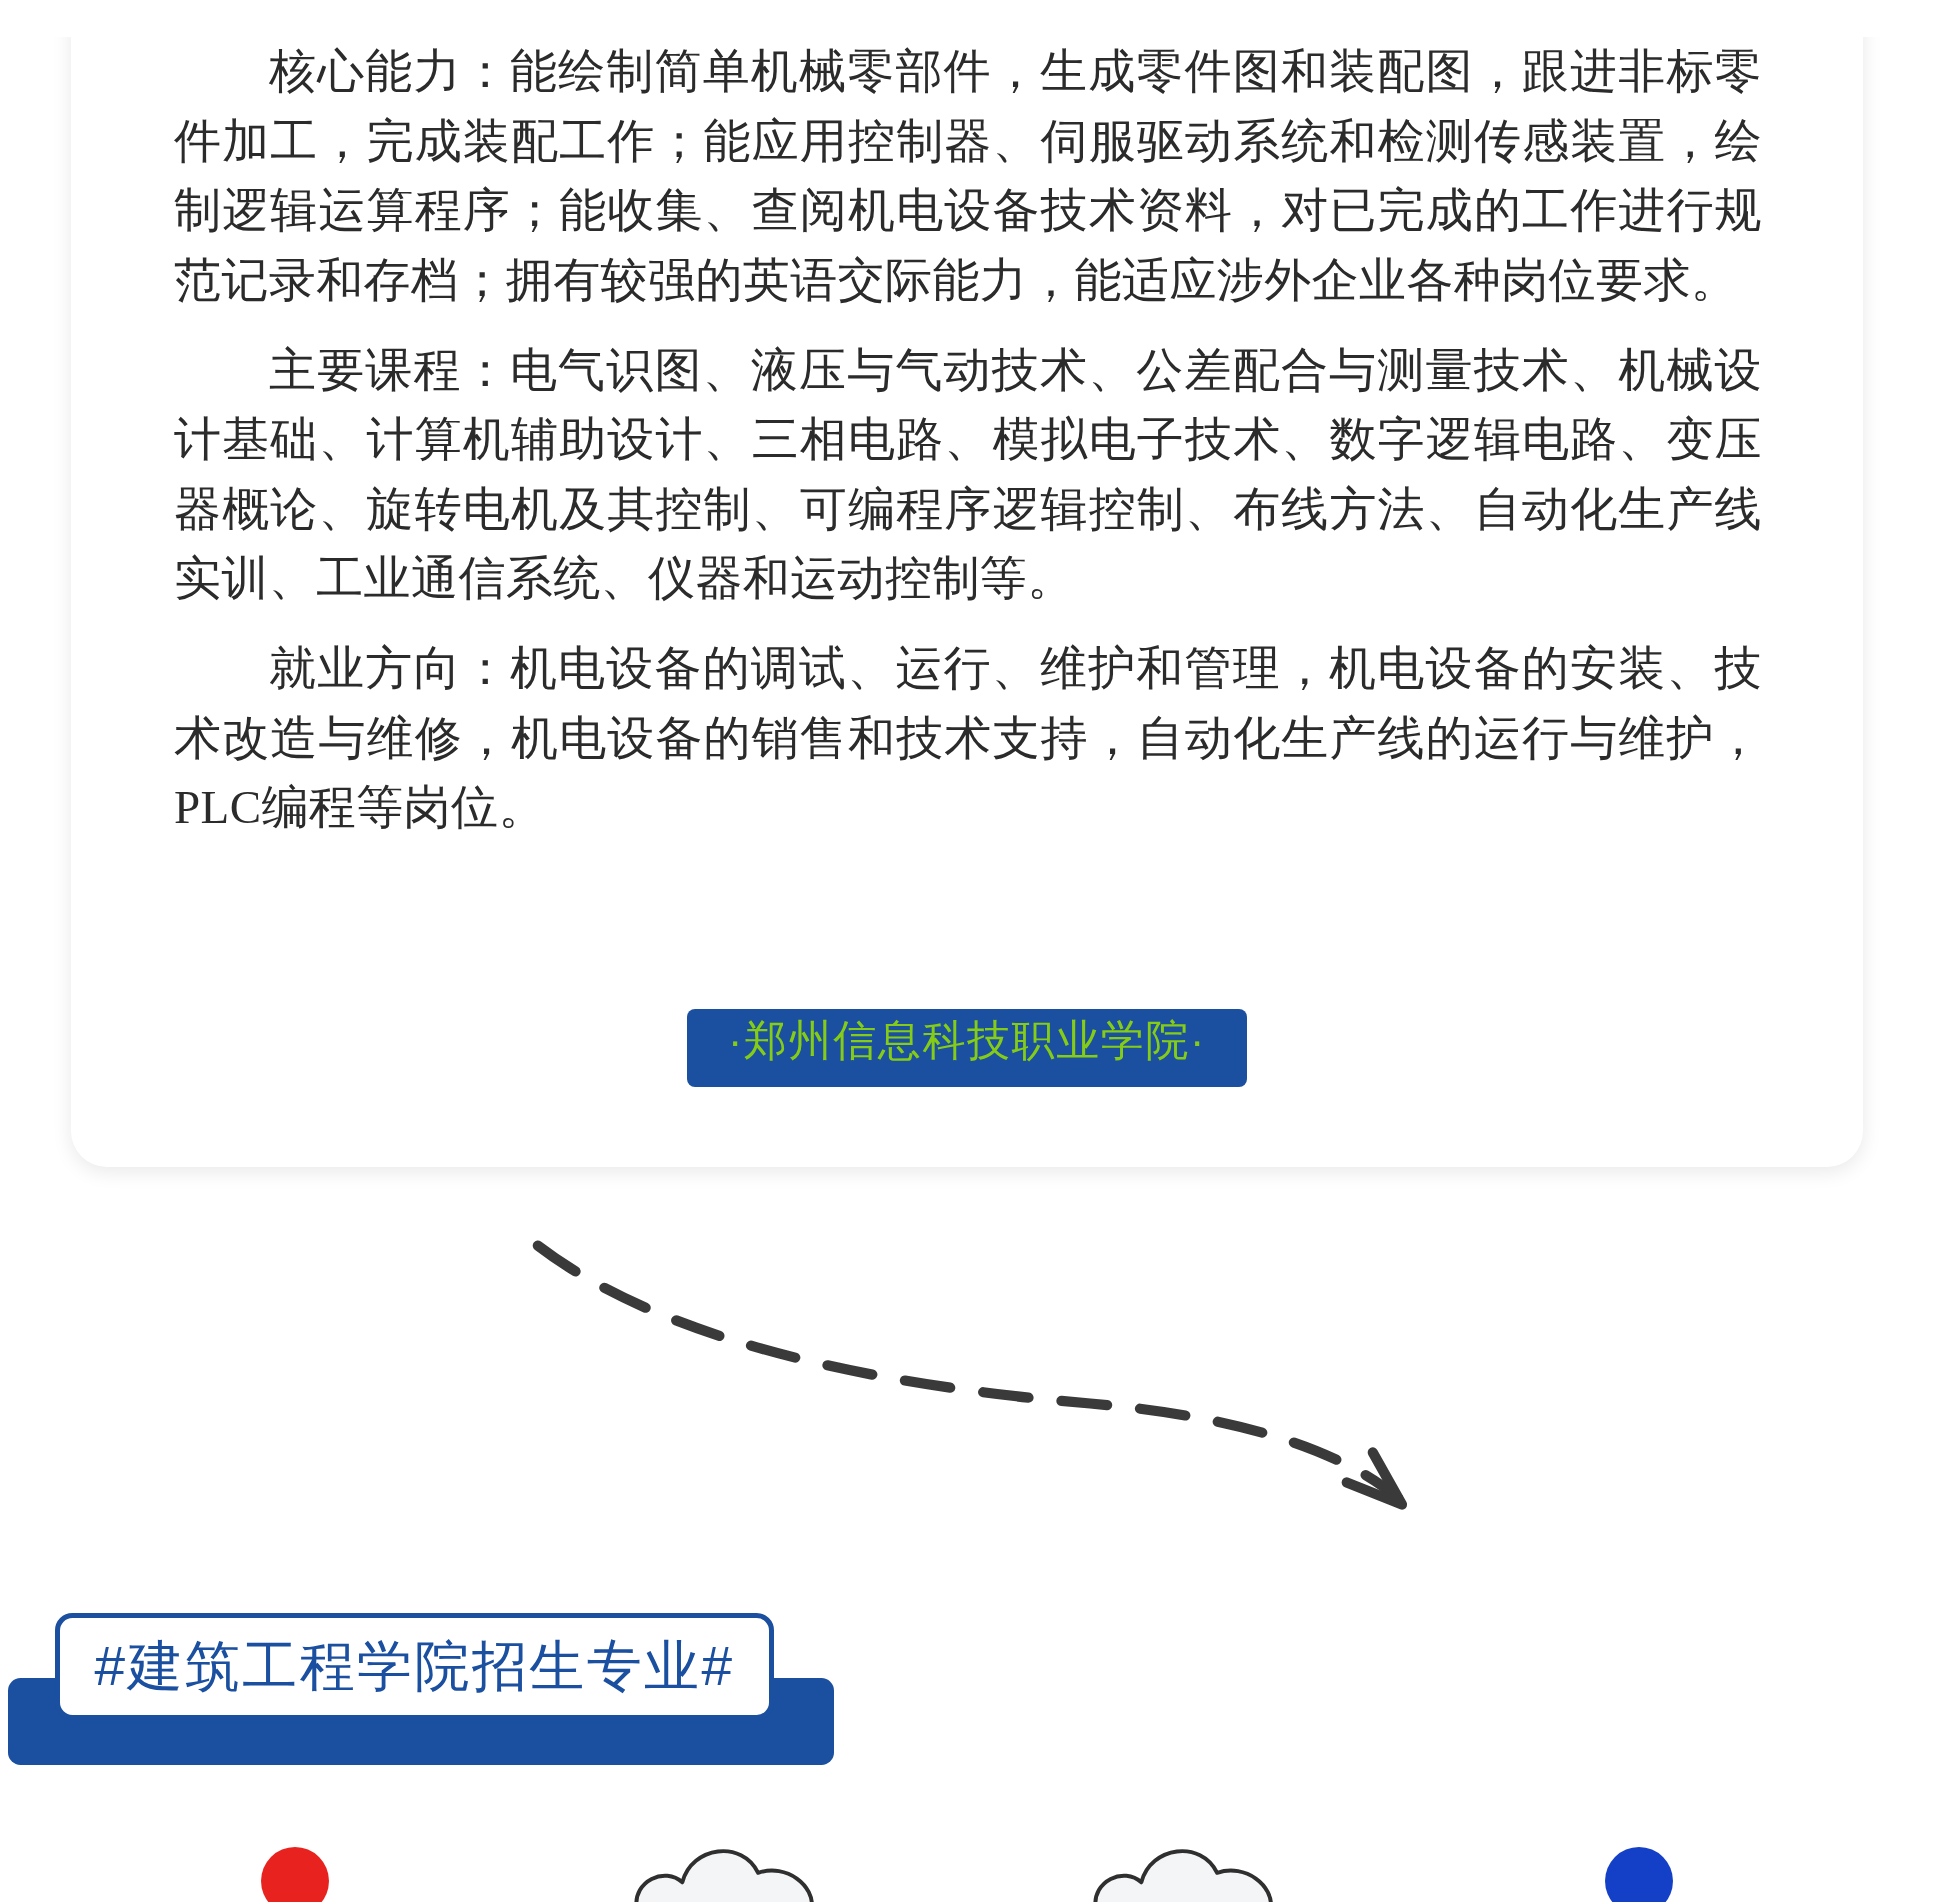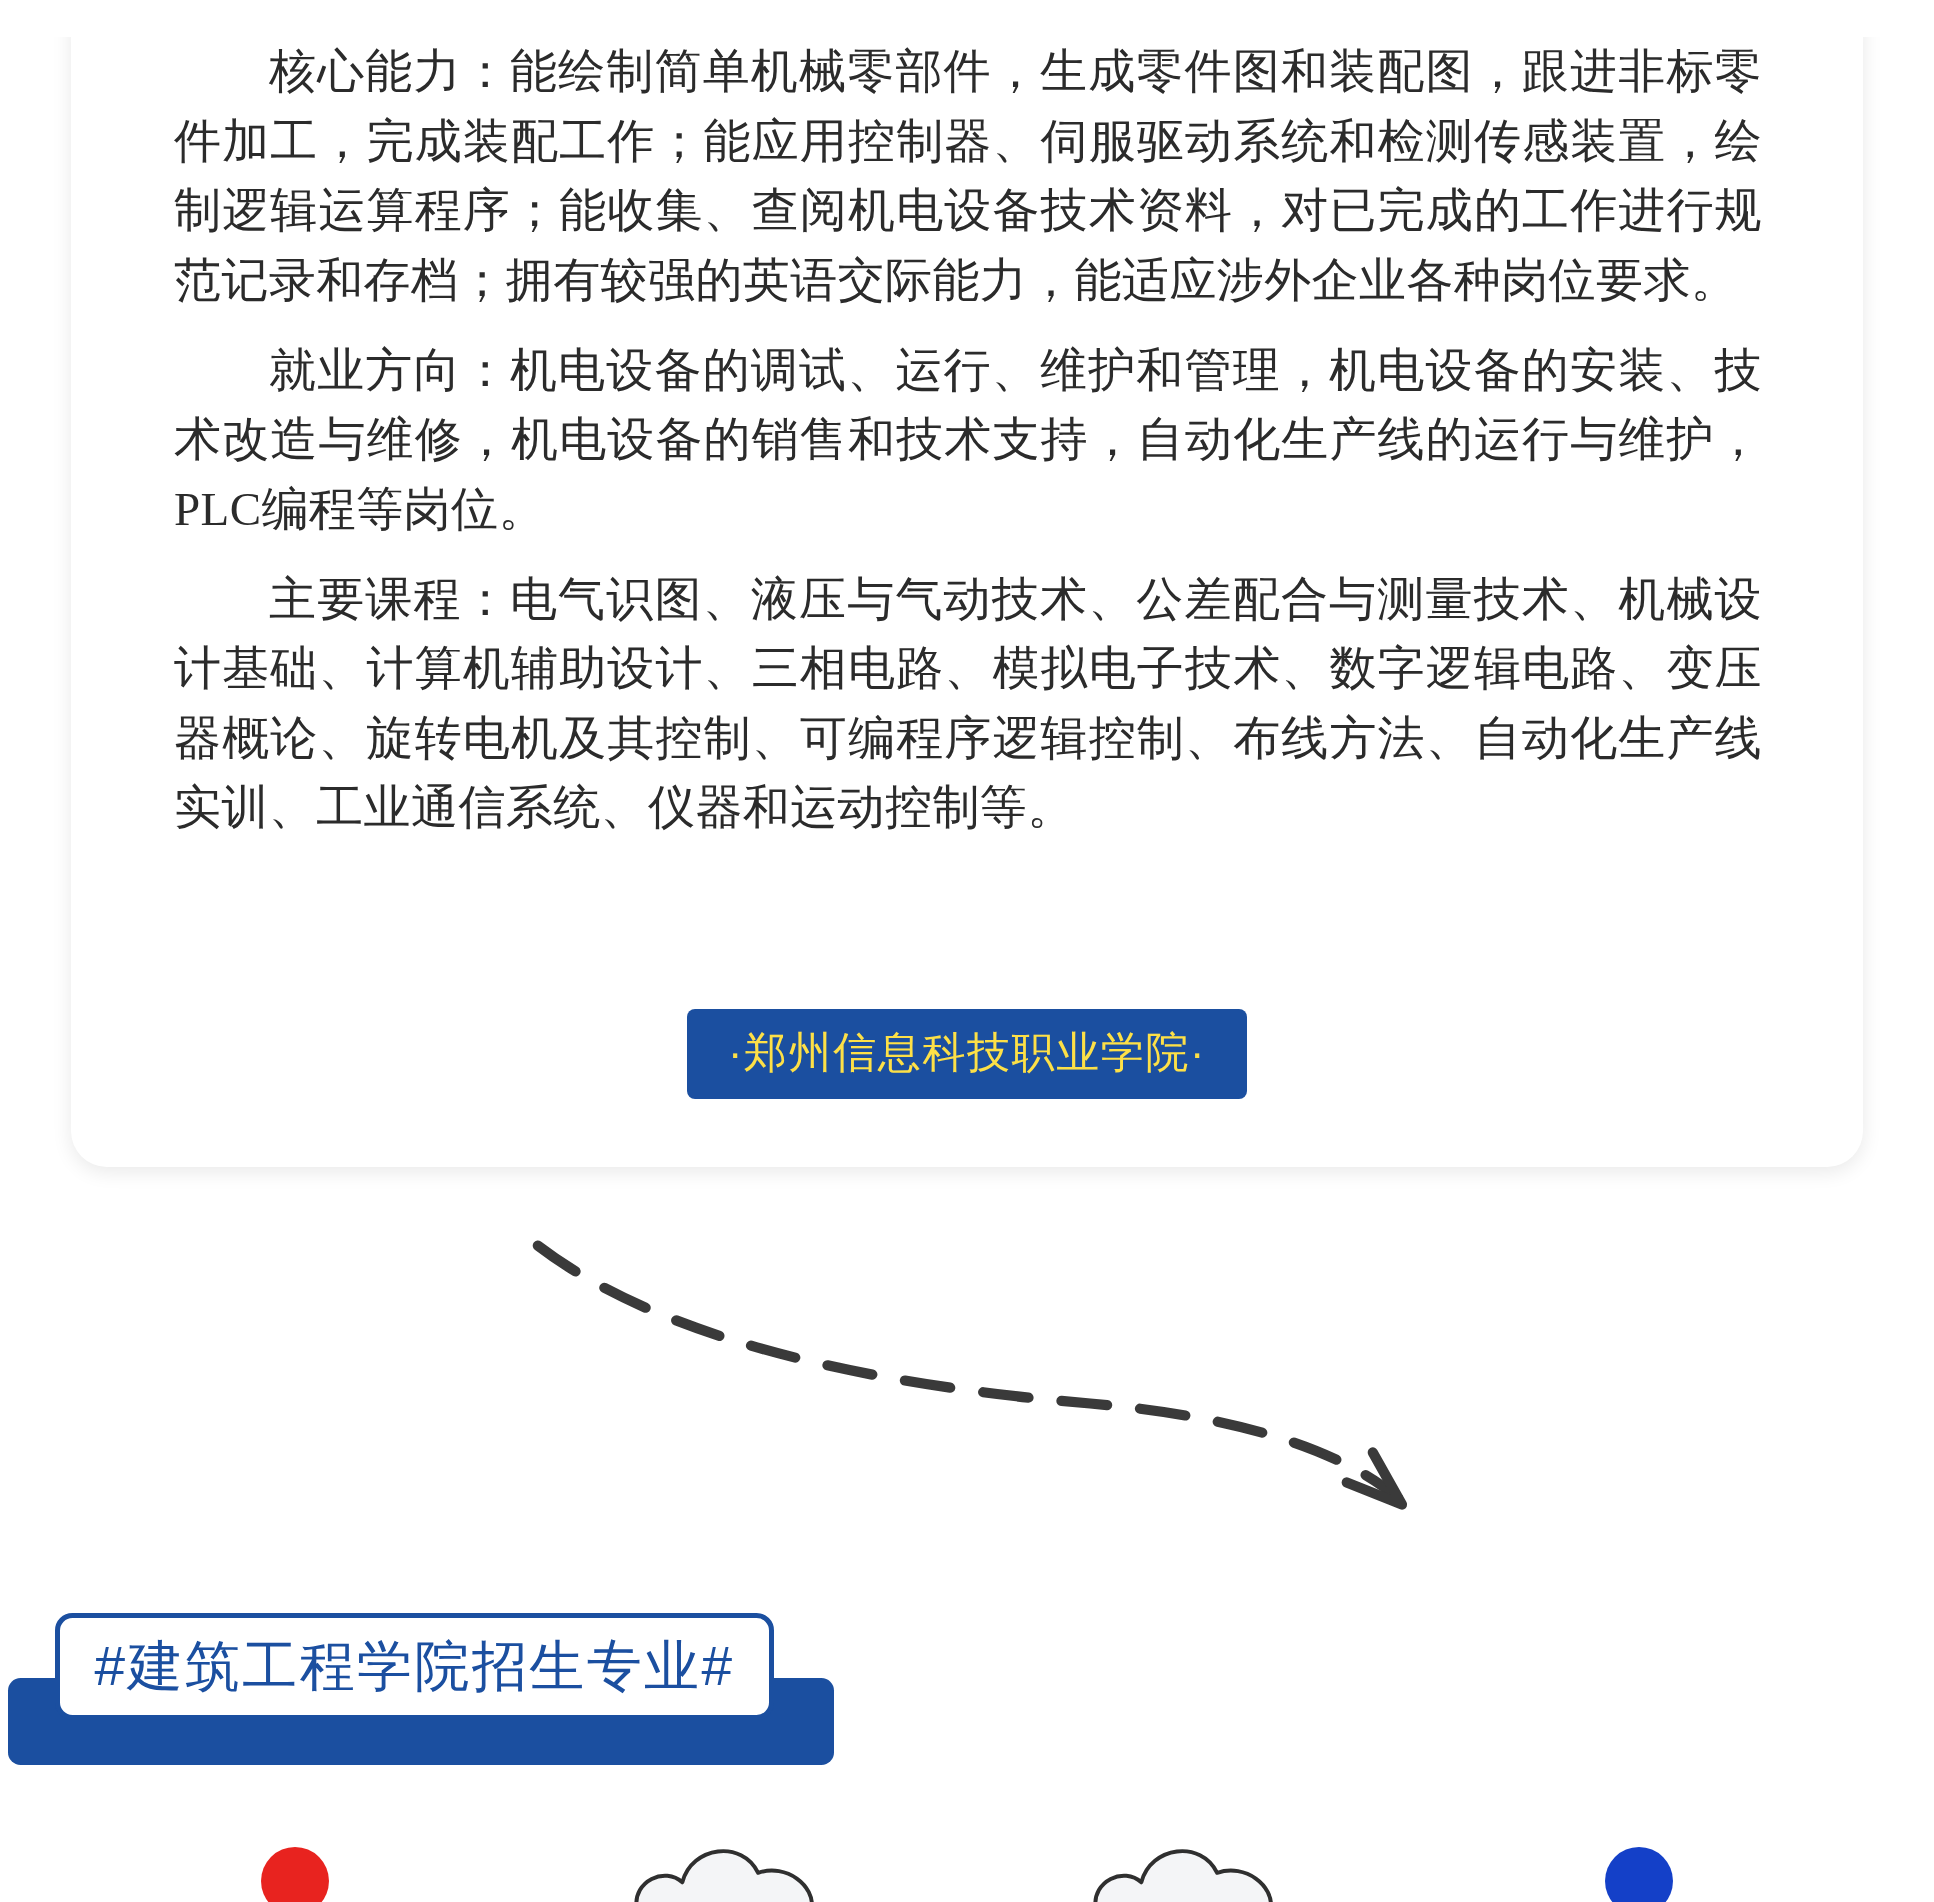--- a/index.html
+++ b/index.html
@@ -55,24 +55,24 @@
   .school-pill-wrap {
     position: absolute;
     left: 0;
     top: 1019px;
     width: 1792px;
     text-align: center;
   }
   .school-pill {
     display: inline-block;
     background: #1b4fa0;
-    color: #fde047;
+    color: #84cc16;
     font-size: 43px;
     line-height: 1;
-    padding: 22px 41px 25px 41px;
+    padding: 10px 41px 25px 41px;
     border-radius: 8px;
     letter-spacing: 1.6px;
     font-family: "Liberation Sans", "DejaVu Sans", sans-serif;
   }
 
   
   .arrow-wrap {
     position: absolute;
     left: 490px;
     top: 1185px;
@@ -154,22 +154,22 @@
   .cloud-right { position: absolute; left: 1075px; top: 16px; }
 </style>
 </head>
 <body>
 
 <div class="page">
 
   <div class="content-card">
     <div class="card-inner">
       <p class="para">核心能力：能绘制简单机械零部件，生成零件图和装配图，跟进非标零件加工，完成装配工作；能应用控制器、伺服驱动系统和检测传感装置，绘制逻辑运算程序；能收集、查阅机电设备技术资料，对已完成的工作进行规范记录和存档；拥有较强的英语交际能力，能适应涉外企业各种岗位要求。</p>
+      <p class="para">主要课程：电气识图、液压与气动技术、公差配合与测量技术、机械设计基础、计算机辅助设计、三相电路、模拟电子技术、数字逻辑电路、变压器概论、旋转电机及其控制、可编程序逻辑控制、布线方法、自动化生产线实训、工业通信系统、仪器和运动控制等。</p>
       <p class="para">就业方向：机电设备的调试、运行、维护和管理，机电设备的安装、技术改造与维修，机电设备的销售和技术支持，自动化生产线的运行与维护，PLC编程等岗位。</p>
-      <p class="para">主要课程：电气识图、液压与气动技术、公差配合与测量技术、机械设计基础、计算机辅助设计、三相电路、模拟电子技术、数字逻辑电路、变压器概论、旋转电机及其控制、可编程序逻辑控制、布线方法、自动化生产线实训、工业通信系统、仪器和运动控制等。</p>
     </div>
 
     <div class="school-pill-wrap">
       <span class="school-pill">·郑州信息科技职业学院·</span>
     </div>
   </div>
 
   <div class="arrow-wrap">
     <svg width="948" height="292" viewBox="0 0 1200 370" fill="none" xmlns="http://www.w3.org/2000/svg" aria-hidden="true">
       <path d="M60 30 C 230 160, 520 210, 760 230 C 950 246, 1080 290, 1150 350" stroke="#3a3a3a" stroke-width="13" stroke-linecap="round" stroke-dasharray="58 42" fill="none"></path>

